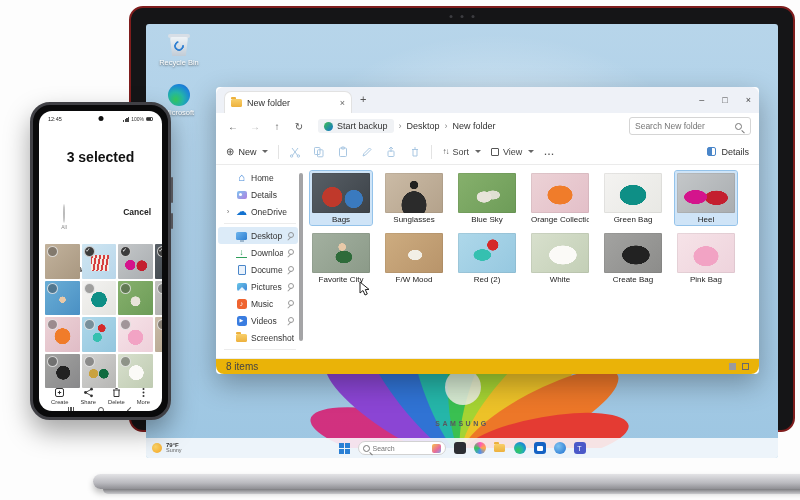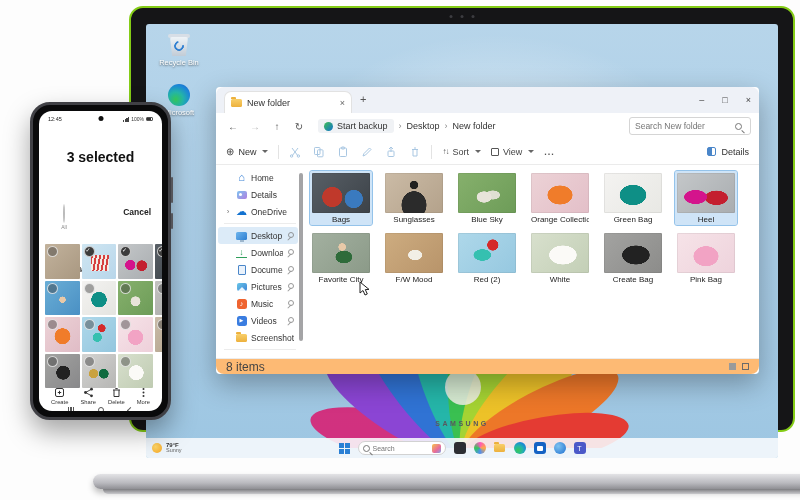--- a/index.html
+++ b/index.html
@@ -1,21 +1,21 @@
 <!DOCTYPE html>
 <html><head>
 <meta charset="utf-8">
 <style>
   * { margin:0; padding:0; box-sizing:border-box; font-family:"Liberation Sans", sans-serif; }
   body { background:#fff; }
   .stage { position:relative; width:800px; height:500px; background:#fdfdfd; overflow:hidden; }
 
   
   .laptop-screen { position:absolute; left:129px; top:6px; width:666px; height:426px;
-    background:#151517; border:2px solid #84cc16; border-radius:14px; z-index:1;text-decoration:underline; }
+    background:#151517; border:2px solid #7f1d1d; border-radius:14px; z-index:1;text-decoration:underline; }
   .bezel-cam { position:absolute; top:7px; left:50%; transform:translateX(-50%); display:flex; gap:8px; }
   .bezel-cam i { width:3px; height:3px; border-radius:50%; background:#3c3c40; display:block; }
   .bezel-logo { position:absolute; bottom:3px; left:50%; transform:translateX(-50%);
     color:#58585e; font-size:7px; letter-spacing:2.5px; font-weight:bold; }
   .laptop-base { position:absolute; left:93px; top:474px; width:720px; height:15px; z-index:0;
     background:linear-gradient(180deg,#e3e3e6,#b9b9be 60%,#8f8f94); border-radius:8px 0 0 8px;
     box-shadow:0 4px 6px rgba(0,0,0,.25); }
   .laptop-base::after { content:''; position:absolute; left:10px; right:0; top:15px; height:5px;
     background:linear-gradient(180deg,#7c7c80,#c9c9cc); border-radius:0 0 0 6px; }
 
@@ -150,22 +150,22 @@
         linear-gradient(135deg,#d8e0cd,#c3cfb6); }
   .t12 { background:radial-gradient(ellipse at 55% 45%, #8a8f94 26%, transparent 27%),
         radial-gradient(ellipse at 55% 55%, #ececea 33%, transparent 34%),
         linear-gradient(135deg,#c9bba8,#b3a28c); }
   .t13 { background:radial-gradient(ellipse at 55% 55%, #222 30%, transparent 31%),
         linear-gradient(135deg,#a3a3a1,#8c8c8a); }
   .t14 { background:radial-gradient(ellipse at 50% 58%, #f2a3c4 30%, transparent 31%),
         linear-gradient(135deg,#f6e3e8,#eed3dc); }
 
   .statusbar { position:absolute; left:0; right:0; bottom:0; height:16px; border-top:1px solid #ececec;
-    display:flex; align-items:center; padding:0 10px; font-size:12px; color:#444;
-    border-radius:0 0 8px 8px; background:#fdba74; }
+    display:flex; align-items:center; padding:0 10px; font-size:10px; color:#444;
+    border-radius:0 0 8px 8px; background:#eab308; }
   .vtoggles { margin-left:auto; display:flex; gap:6px; }
   .vt1 { width:7px; height:7px; background:#9a9a9a; }
   .vt2 { width:7px; height:7px; border:1.5px solid #6a6a6a; }
 
   
   .taskbar { position:absolute; left:0; right:0; bottom:0; height:20px;
     background:rgba(248,250,253,.88); display:flex; align-items:center; z-index:4; }
   .weather { position:absolute; left:6px; display:flex; align-items:center; gap:4px; }
   .sun { width:10px; height:10px; border-radius:50%; background:radial-gradient(circle at 35% 35%, #ffd76a, #f5a623); }
   .wtxt { display:flex; flex-direction:column; line-height:1.05; }

